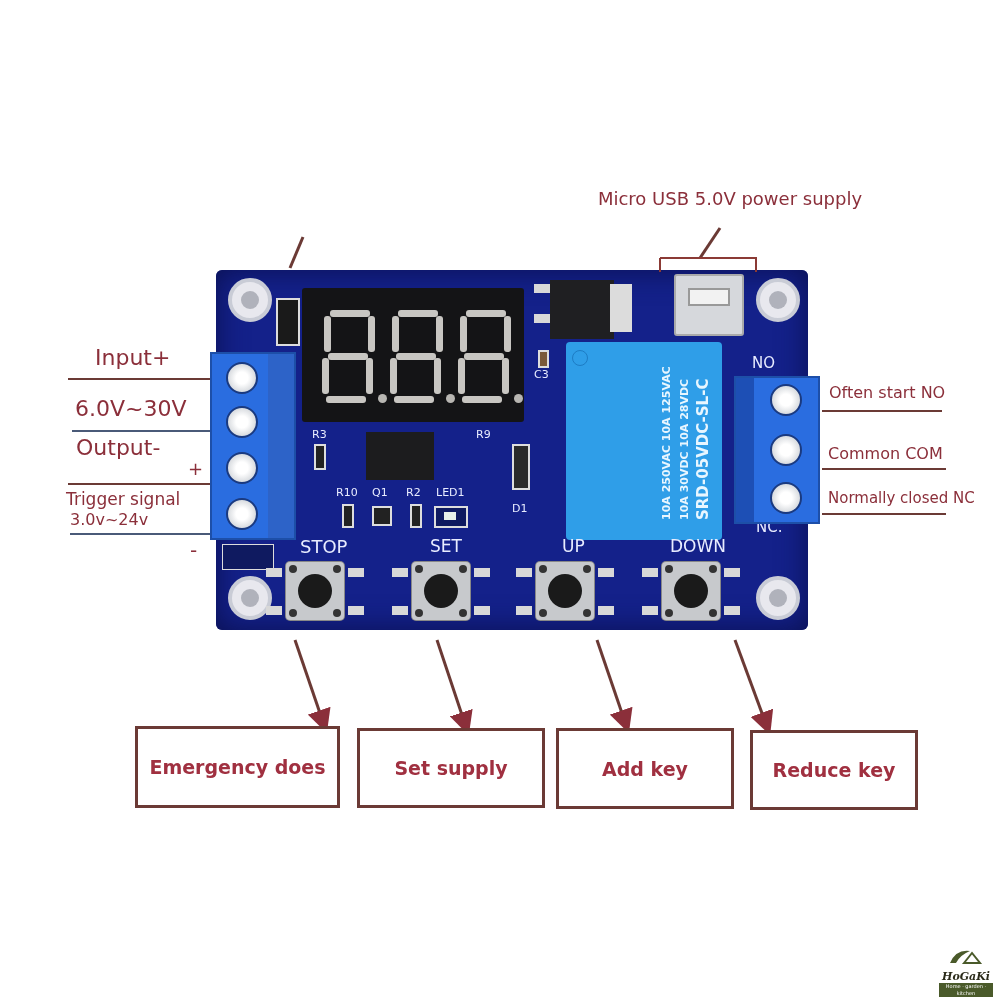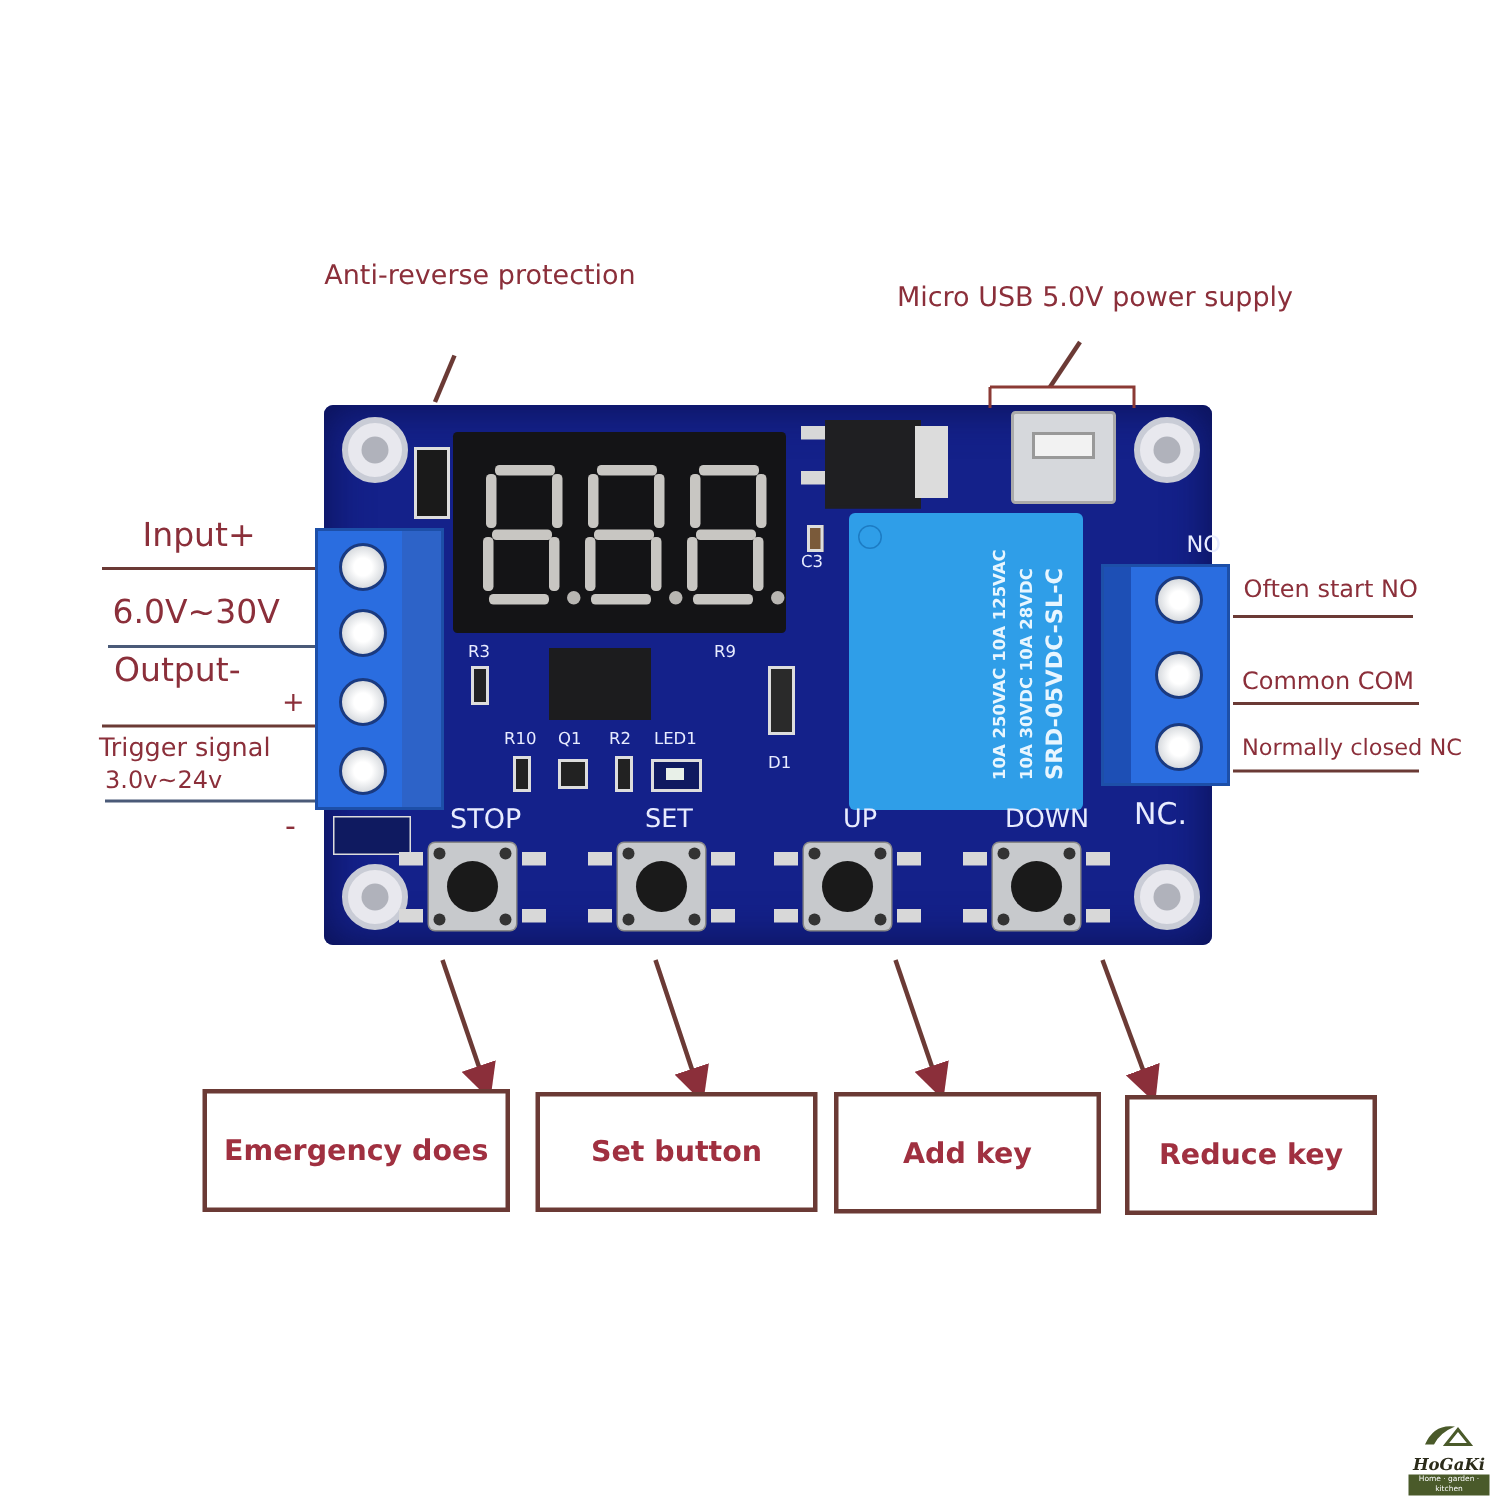--- a/index.html
+++ b/index.html
@@ -34,21 +34,20 @@
   .pad{position:absolute;width:16px;height:9px;background:#d8d8d8;}
   .smd{position:absolute;background:#222;border:2px solid #ddd;}
   .usb{position:absolute;background:#d6d8dc;border:2px solid #aaa;border-radius:3px;}
   .arrow-svg{position:absolute;left:0;top:0;width:1000px;height:1000px;pointer-events:none;}
   .logo{position:absolute;left:935px;top:945px;width:62px;height:52px;text-align:center;}
 </style>
 </head>
 <body>
 
 <div class="abs ann ann-top" style="left:130px;top:170px;width:380px;">
-  <div>Anti-reverse protection</div>
 </div>
 <div class="abs ann ann-top" style="left:570px;top:185px;width:320px;">Micro USB 5.0V power supply</div>
 
 <div class="abs ann lbl-left" style="left:95px;top:345px;">Input+</div>
 <div class="uline" style="left:68px;top:378px;width:150px;"></div>
 <div class="abs ann lbl-left" style="left:75px;top:396px;">6.0V~30V</div>
 <div class="uline blue" style="left:72px;top:430px;width:146px;"></div>
 <div class="abs ann lbl-left" style="left:76px;top:435px;">Output-</div>
 <div class="abs ann" style="left:188px;top:458px;font-size:18px;">+</div>
 <div class="uline" style="left:68px;top:483px;width:150px;"></div>
@@ -144,22 +143,22 @@
   <div class="abs" style="left:218px;top:236px;width:30px;height:18px;border:2px solid #ddd;background:#0f1a60;">
     <div class="abs" style="left:8px;top:4px;width:12px;height:8px;background:#e8f0e8;"></div>
   </div>
 
   <div class="relay" style="left:350px;top:72px;width:156px;height:198px;">
     <div class="abs" style="left:6px;top:8px;width:14px;height:14px;border-radius:50%;border:1px solid #1d7cc4;"></div>
     <div class="relay-text" style="left:94px;top:178px;font-size:11px;">10A 250VAC  10A 125VAC</div>
     <div class="relay-text" style="left:112px;top:178px;font-size:11px;">10A  30VDC  10A  28VDC</div>
     <div class="relay-text" style="left:128px;top:178px;font-size:15px;">SRD-05VDC-SL-C</div>
   </div>
-  <div class="silk" style="left:536px;top:84px;font-size:15px;margin-left:39px;">NO</div>
-  <div class="silk" style="left:540px;top:260px;font-size:20px;">NC.</div>
+  <div class="silk" style="left:536px;top:84px;font-size:15px;">NO</div>
+  <div class="silk" style="left:540px;top:248px;font-size:15px;">NC.</div>
 
   <div class="terminal" style="left:518px;top:106px;width:86px;height:148px;">
     <div class="abs" style="left:0;top:0;width:18px;height:144px;background:#1d4fb5;"></div>
   </div>
   <div class="screw" style="left:554px;top:114px;"></div>
   <div class="screw" style="left:554px;top:164px;"></div>
   <div class="screw" style="left:554px;top:212px;"></div>
 
   <div class="silk" style="left:84px;top:266px;font-size:18px;">STOP</div>
   <div class="silk" style="left:214px;top:266px;font-size:17px;">SET</div>
@@ -225,21 +224,21 @@
   <line x1="295" y1="640" x2="323" y2="722" stroke="#6b3a35" stroke-width="3" marker-end="url(#ah)"></line>
   <line x1="437" y1="640" x2="465" y2="724" stroke="#6b3a35" stroke-width="3" marker-end="url(#ah)"></line>
   <line x1="597" y1="640" x2="625" y2="722" stroke="#6b3a35" stroke-width="3" marker-end="url(#ah)"></line>
   <line x1="735" y1="640" x2="766" y2="724" stroke="#6b3a35" stroke-width="3" marker-end="url(#ah)"></line>
 </svg>
 
 <div class="callout" style="left:135px;top:726px;width:205px;height:82px;">
   <span>Emergency does</span>
 </div>
 <div class="callout" style="left:357px;top:728px;width:188px;height:80px;">
-  <span>Set button</span>
+  <span>Set supply</span>
 </div>
 <div class="callout" style="left:556px;top:728px;width:178px;height:81px;">
   <span>Add key</span>
 </div>
 <div class="callout" style="left:750px;top:730px;width:168px;height:80px;text-align:right;">
   <span>Reduce key</span>
 </div>
 
 <div class="logo">
   <svg width="40" height="22" viewBox="0 0 40 22">

